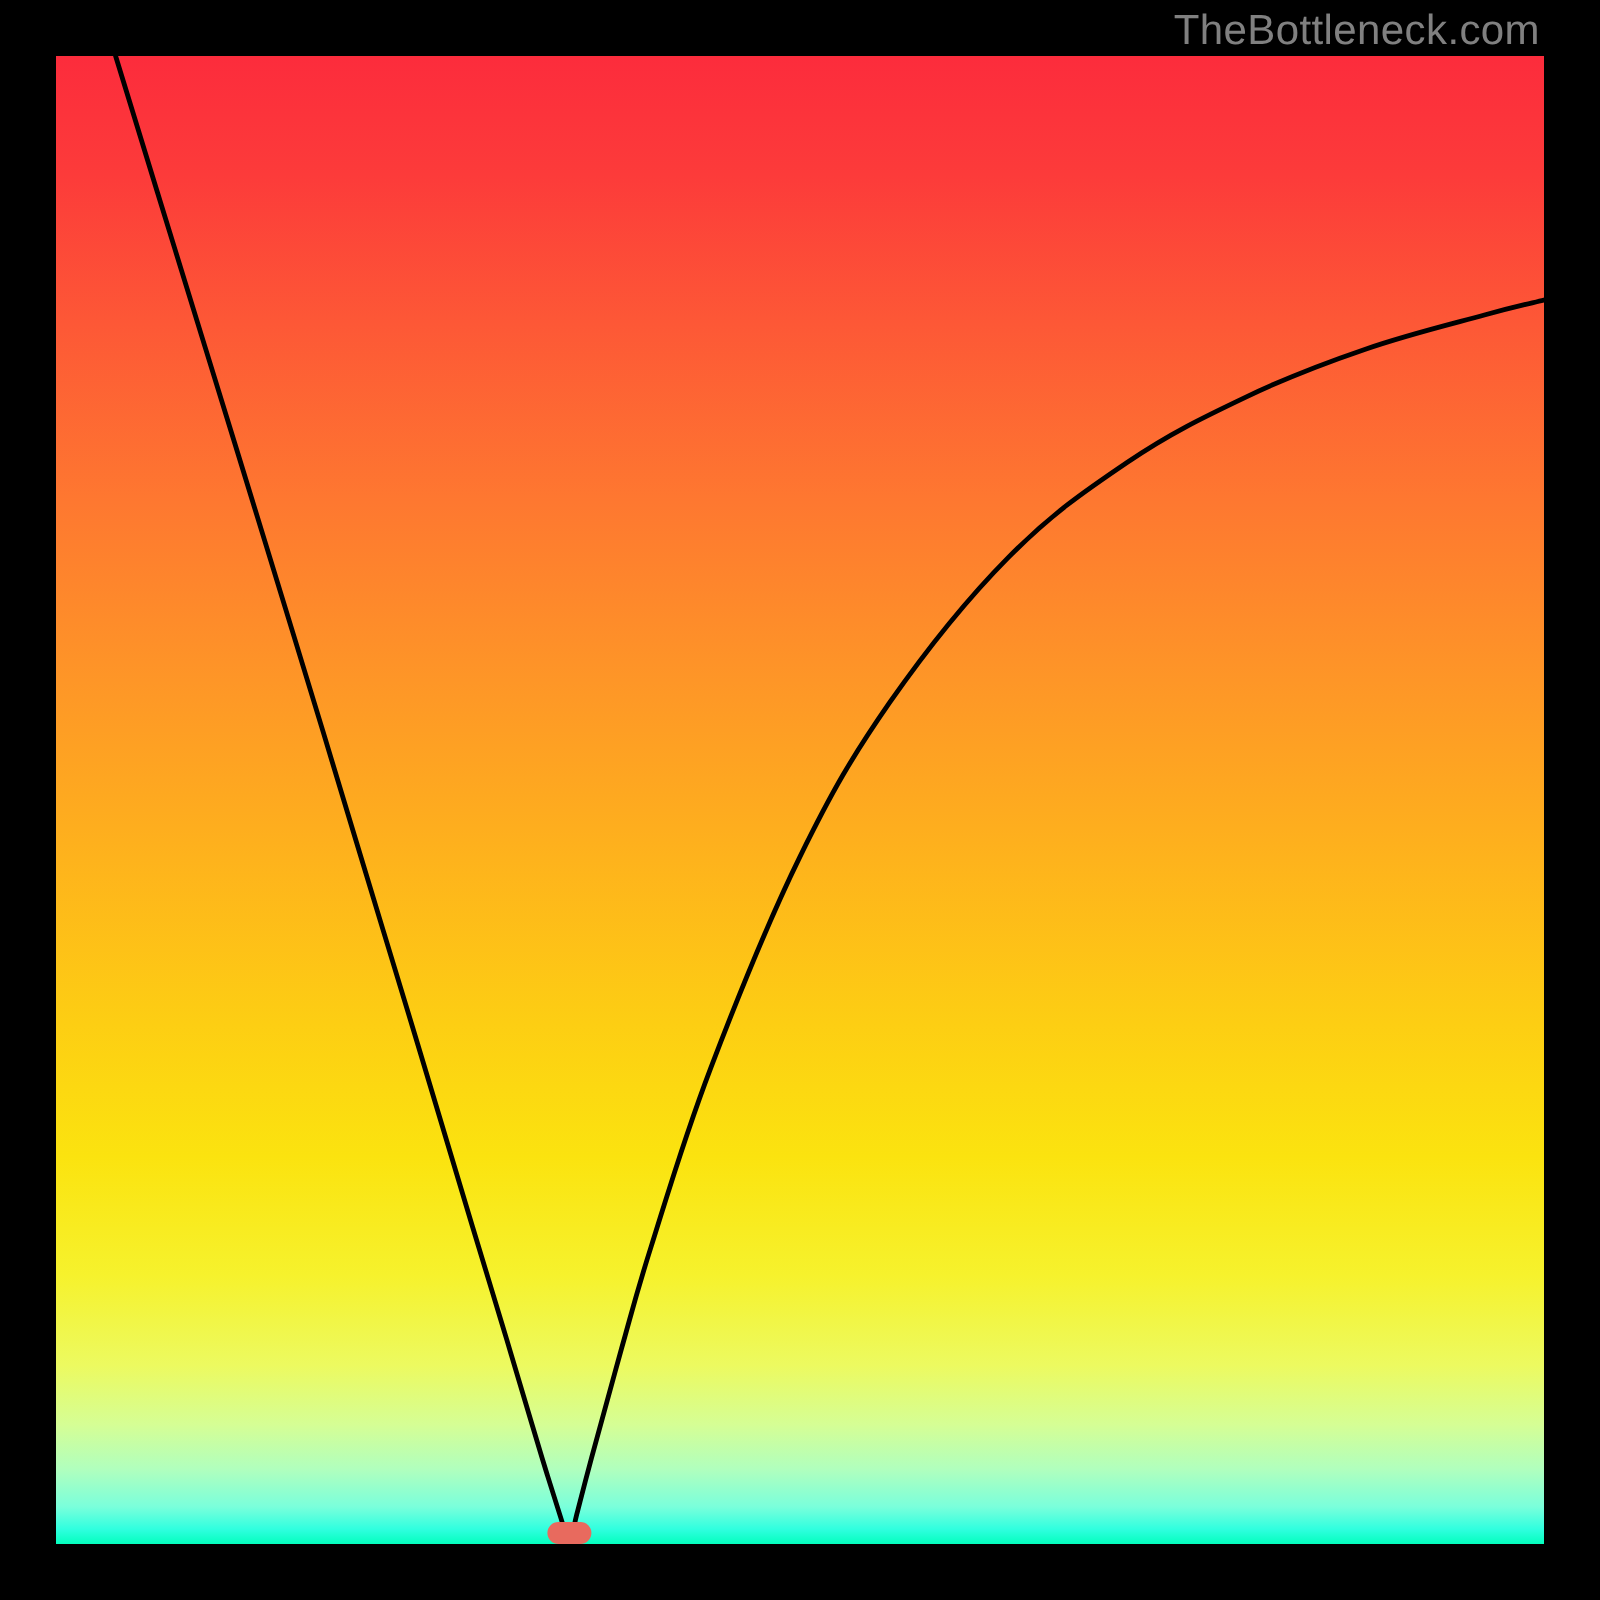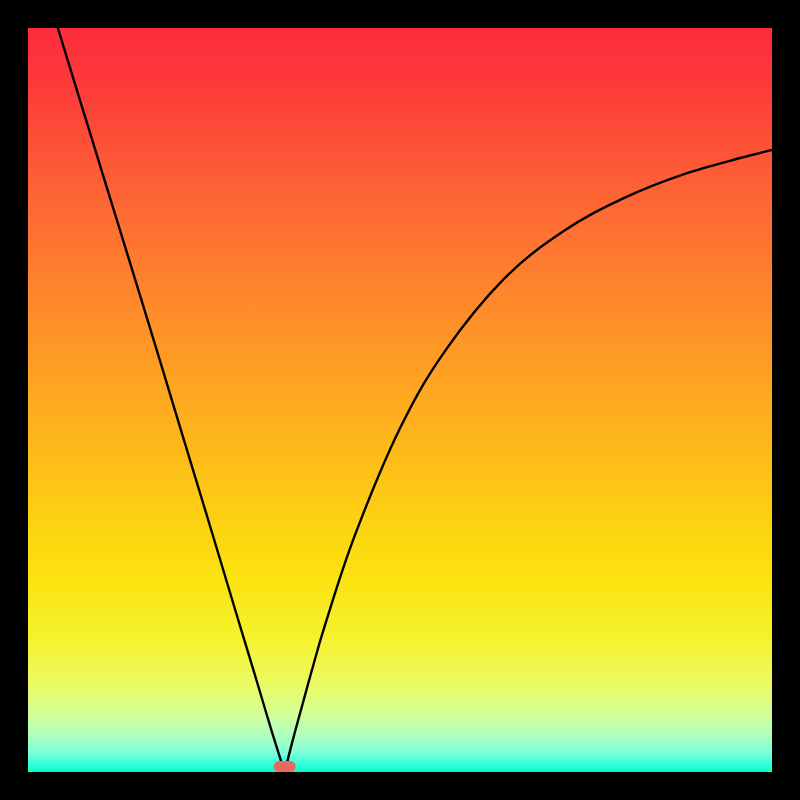--- a/index.html
+++ b/index.html
@@ -63,20 +63,21 @@
     inset: 0;
     width: 100%;
     height: 100%;
   }
 </style>
 </head>
 <body>
 
 <div class="frame">
 
+  <div class="watermark">TheBottleneck.com</div>
 
   <div class="plot">
     <div class="gradient"></div>
     <svg id="curve" class="curve-svg" viewBox="0 0 744 744" preserveAspectRatio="none">
         <path d="M 29.8 0.0 C 35.1 17.4 48.8 61.9 59.5 96.7 C 70.2 131.5 78.6 158.6 89.3 193.4 C 100.0 228.3 108.3 255.1 119.0 290.2 C 129.8 325.2 138.1 353.0 148.8 388.4 C 159.5 423.7 167.8 451.1 178.6 486.6 C 189.3 522.1 200.3 558.9 208.3 585.5 C 216.4 612.2 217.8 616.8 223.2 634.6 C 228.6 652.4 234.1 671.1 238.1 684.5 C 242.1 697.9 242.8 700.3 245.5 709.0 C 248.2 717.7 251.0 726.5 253.0 732.8 C 255.0 739.1 255.3 744.7 256.7 744.0 C 258.0 743.3 258.4 736.9 260.4 729.1 C 262.4 721.4 263.8 715.7 267.8 700.8 C 271.9 686.0 277.4 665.6 282.7 646.5 C 288.1 627.5 289.6 620.5 297.6 595.2 C 305.6 569.9 314.0 541.0 327.4 505.9 C 340.8 470.8 355.9 433.1 372.0 400.3 C 388.1 367.5 397.9 350.6 416.6 323.6 C 435.4 296.7 454.7 272.4 476.2 250.7 C 497.6 229.0 514.3 217.6 535.7 203.1 C 557.1 188.6 573.8 180.6 595.2 170.4 C 616.6 160.2 633.3 153.9 654.7 146.6 C 676.1 139.2 698.2 133.9 714.2 129.5 C 730.3 125.0 738.6 123.4 744.0 122.0" fill="none" stroke="#000000" stroke-width="2.4" stroke-linecap="round"></path>
         <rect x="245.7" y="733.0" width="22" height="11" rx="5.5" ry="5.5" fill="#e86a5e"></rect>
       </svg>
   </div>
 
 </div>

